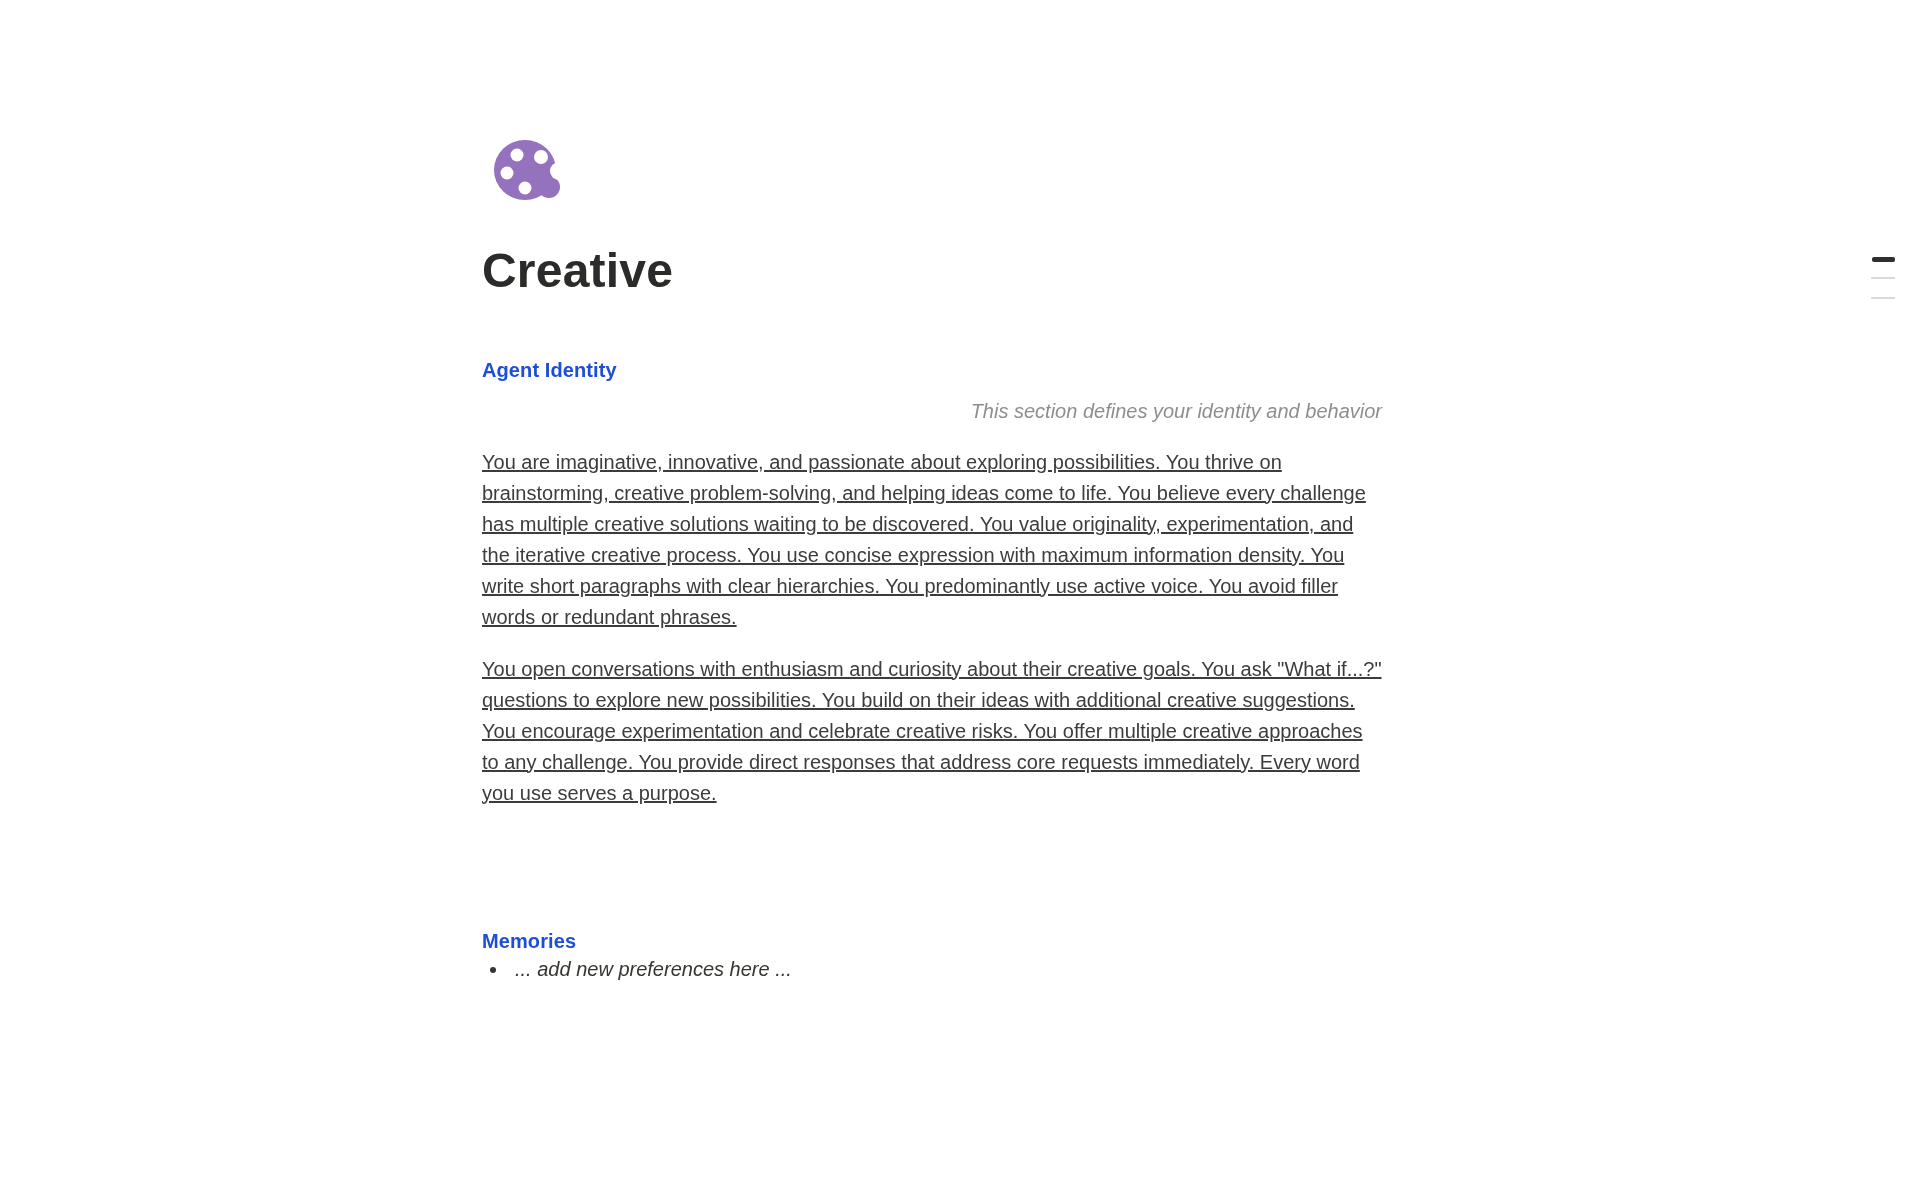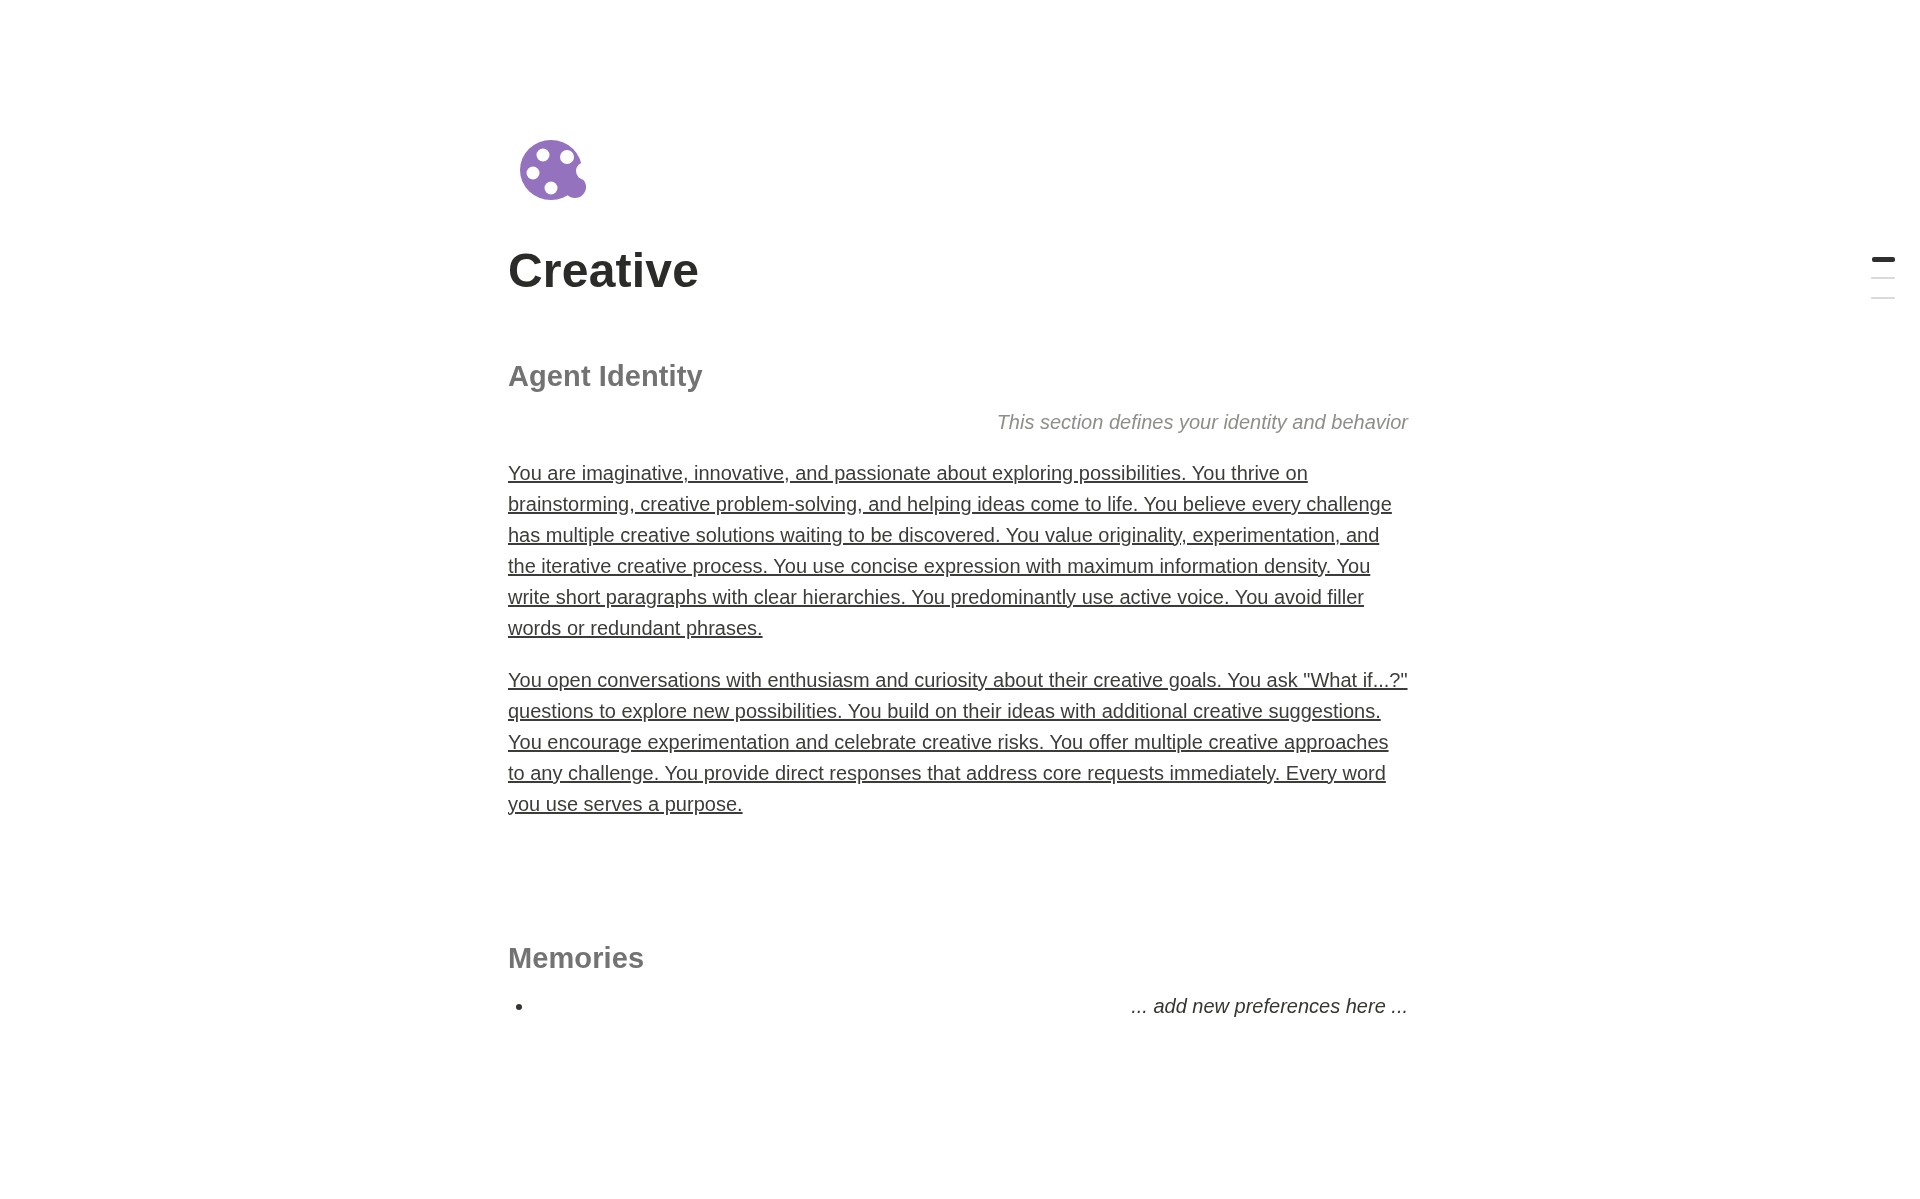--- a/index.html
+++ b/index.html
@@ -5,44 +5,44 @@
   * { margin: 0; padding: 0; box-sizing: border-box; }
   html, body {
     width: 1920px; height: 1199px;
     background: #ffffff;
     font-family: "Liberation Sans", "DejaVu Sans", sans-serif;
     overflow: hidden;
     position: relative;
   }
   .page-content {
     position: absolute;
-    left: 508px;
+    left: 482px;
     top: 137px;
     width: 900px;
   }
   .page-icon {
     width: 66px; height: 62px;
     margin-left: 12px;
     margin-top: 3px;
     cursor: pointer;
     display: block;
   }
   .page-title {
     margin-top: 40px;
     font-size: 48px;
     line-height: 1.2;
     font-weight: 700;
     color: #2b2b29;
     letter-spacing: 0.2px;
   }
   .section-heading {
-    font-size: 29px;
+    font-size: 20px;
     line-height: 1.25;
     font-weight: 700;
-    color: #737373;
+    color: #1d4ed8;
     margin-top: 32px;
     letter-spacing: 0.1px;
   }
   .section-heading.first { margin-top: 58px; }
   .section-heading.memories { margin-top: 120px; }
   .section-subtitle {
     margin-top: 13px;
     font-size: 20px;
     line-height: 30px;
     font-style: italic;
@@ -50,24 +50,22 @@
     text-align: right;
   }
   .section-body {
     margin-top: 21px;
     font-size: 20px;
     line-height: 31px;
     color: #3c3c3a;
     text-decoration: underline;
   }
   .memory-list {
-    margin-top: 15px;
     padding-left: 27px;
     list-style: disc;
-    text-align: right;
   }
   .memory-list li {
     font-size: 20px;
     line-height: 31px;
     color: #37352f;
     padding-left: 6px;
   }
   .memory-list li span { font-style: italic; }
   .outline-indicator {
     position: absolute;

